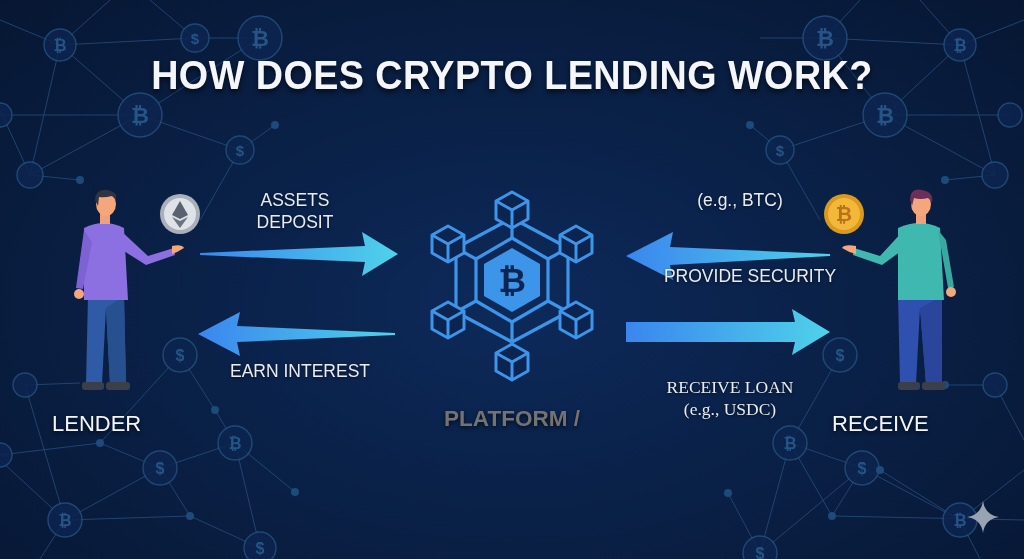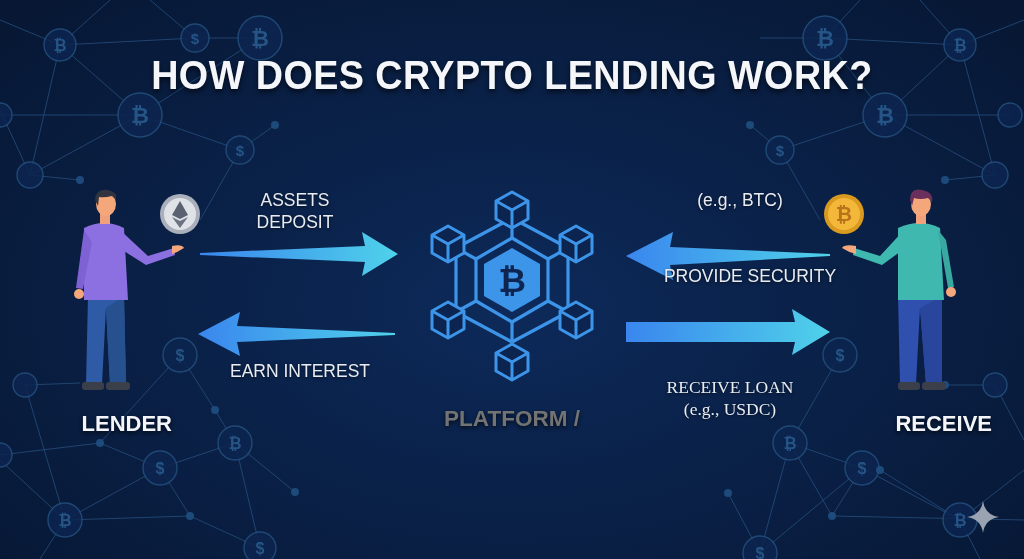--- a/index.html
+++ b/index.html
@@ -14,21 +14,21 @@
     position: absolute; left: 0; right: 0; top: 52px; text-align: center;
     font-size: 41px; font-weight: 700; letter-spacing: 0.5px; color: #f4f6f9;
     text-shadow: 0 3px 6px rgba(0,0,0,0.6);
     transform: scaleX(0.92);
   }
   .label {
     position: absolute; text-align: center; font-weight: 400; color: #e8ecf2;
     font-size: 17.5px; line-height: 22px; text-shadow: 0 1px 3px rgba(0,0,0,0.6);
   }
   .role-label {
-    position: absolute; text-align: right; font-weight: 700; color: #f3f5f8;
+    position: absolute; text-align: left; font-weight: 400; color: #f3f5f8;
     font-size: 22px; text-shadow: 0 2px 4px rgba(0,0,0,0.7);
   }
   .center-label {
     position: absolute; text-align: center; font-weight: 700; color: #737373;
     font-size: 22.5px; line-height: 30px; text-shadow: 0 2px 4px rgba(0,0,0,0.7);
   }
   svg.abs { position: absolute; overflow: visible; }
   .sparkle { position: absolute; left: 966px; top: 500px; width: 34px; height: 34px; }
 </style>
 </head>

